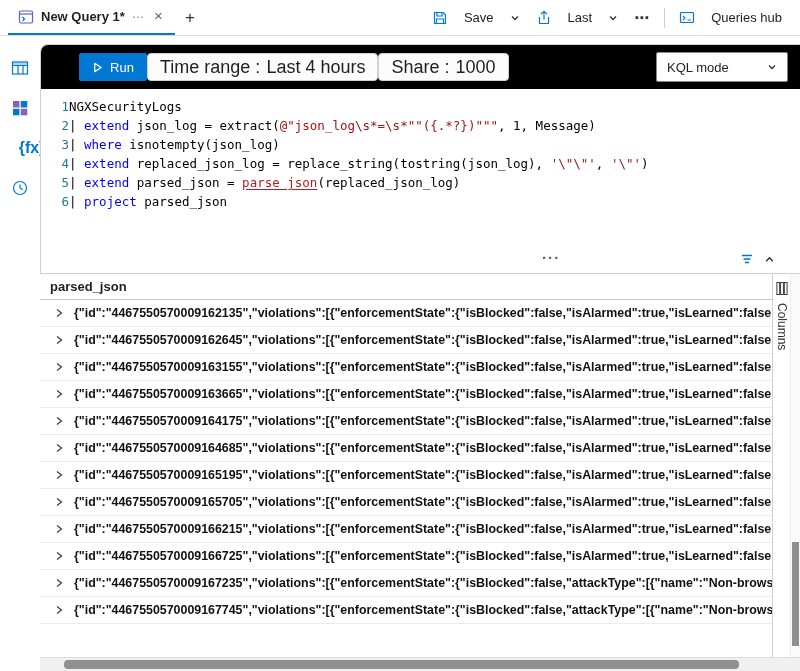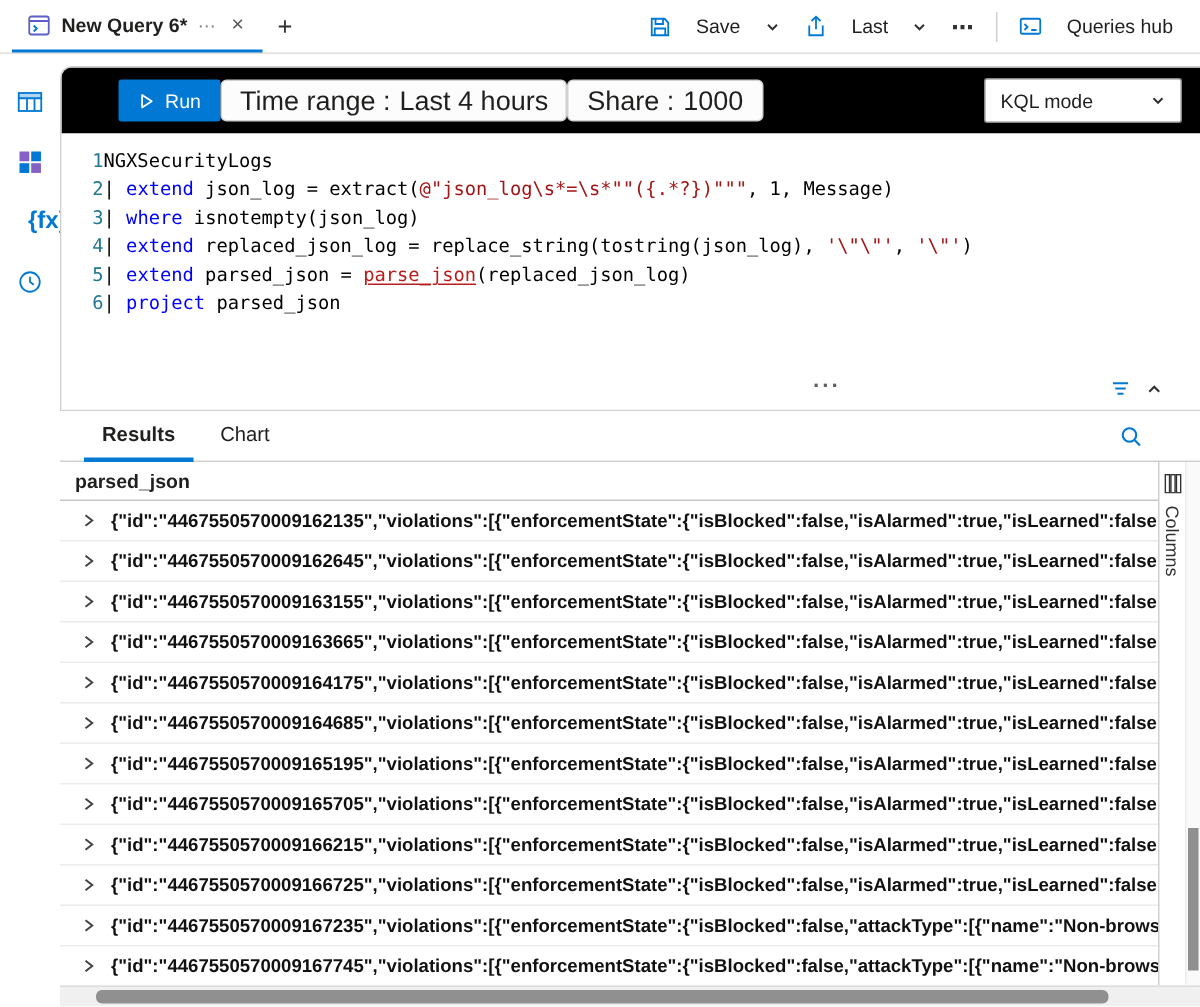--- a/index.html
+++ b/index.html
@@ -97,21 +97,21 @@
 
   <header class="tabbar">
     <div class="tab">
       <span style="display:flex;">
         <svg width="16" height="16" viewBox="0 0 16 16">
             <rect x="1.5" y="2" width="13" height="12" rx="1.5" fill="none" stroke="#5b5fc7" stroke-width="1.2"></rect>
             <path d="M1.5 5h13" stroke="#5b5fc7" stroke-width="1.2"></path>
             <path d="M4.5 8l2 2-2 2" stroke="#0078d4" stroke-width="1.2" fill="none"></path>
           </svg>
       </span>
-      <span class="tab-title">New Query 6*</span>
+      <span class="tab-title">New Query 1*</span>
       <span class="tab-dots">⋯</span>
       <span class="tab-close">✕</span>
     </div>
     <button class="newtab">+</button>
 
     <div class="tab-actions">
       <div class="action">
         <span style="display:flex;">
           <svg width="16" height="16" viewBox="0 0 16 16">
               <path d="M2.5 2.5h8.5l2.5 2.5v8.5h-11z" fill="none" stroke="#0078d4" stroke-width="1.2"></path>
@@ -238,34 +238,20 @@
             <span>
               <svg width="11" height="11" viewBox="0 0 10 10">
                   <path d="M2 6.5l3-3 3 3" fill="none" stroke="#323130" stroke-width="1.3"></path>
                 </svg>
             </span>
           </span>
         </div>
       </section>
 
       <section class="results">
-        <div class="tabs-row">
-          <div class="rtab active">
-            <span>Results</span>
-          </div>
-          <div class="rtab">
-            <span>Chart</span>
-          </div>
-          <span class="search-btn">
-            <svg width="16" height="16" viewBox="0 0 16 16">
-                <circle cx="7" cy="7" r="4.5" fill="none" stroke="#0078d4" stroke-width="1.4"></circle>
-                <path d="M10.5 10.5L14 14" stroke="#0078d4" stroke-width="1.4"></path>
-              </svg>
-          </span>
-        </div>
 
         <div class="grid-wrap">
           <div class="grid-header">
             <span>parsed_json</span>
           </div>
           <div class="rows">
               <div class="row">
                 <span class="expander">
                   <svg width="10" height="10" viewBox="0 0 10 10">
                     <path d="M3 1.5L7.5 5L3 8.5" fill="none" stroke="#424242" stroke-width="1.3"></path>

